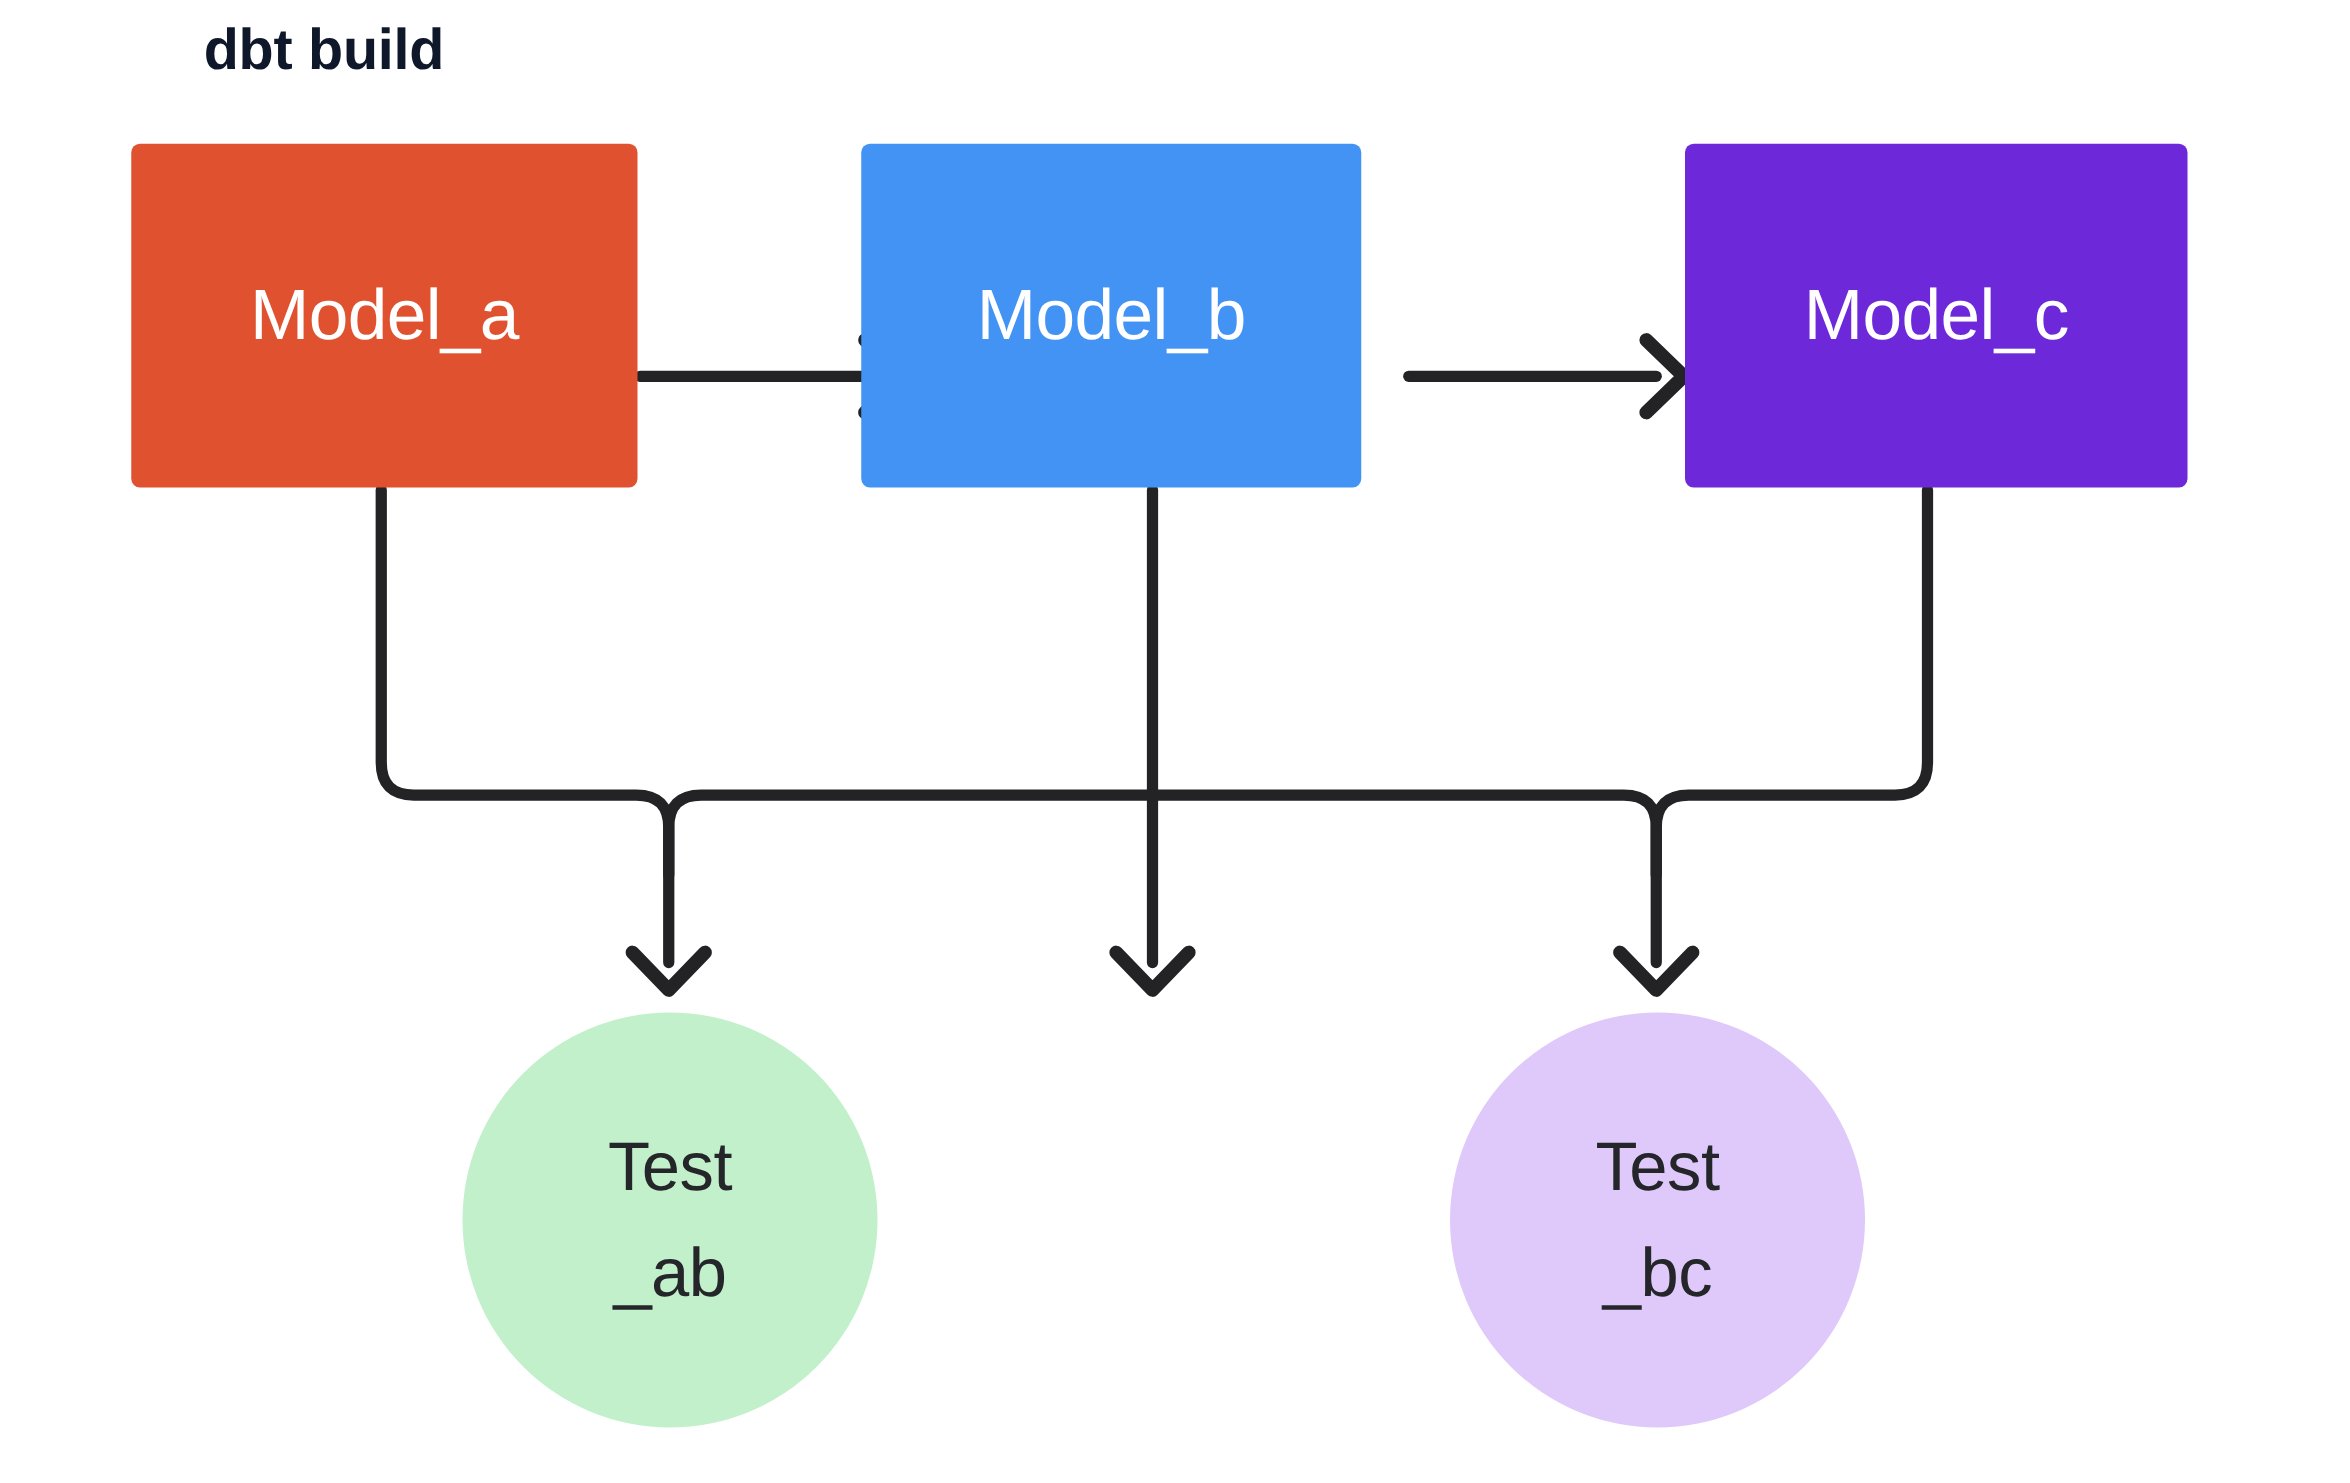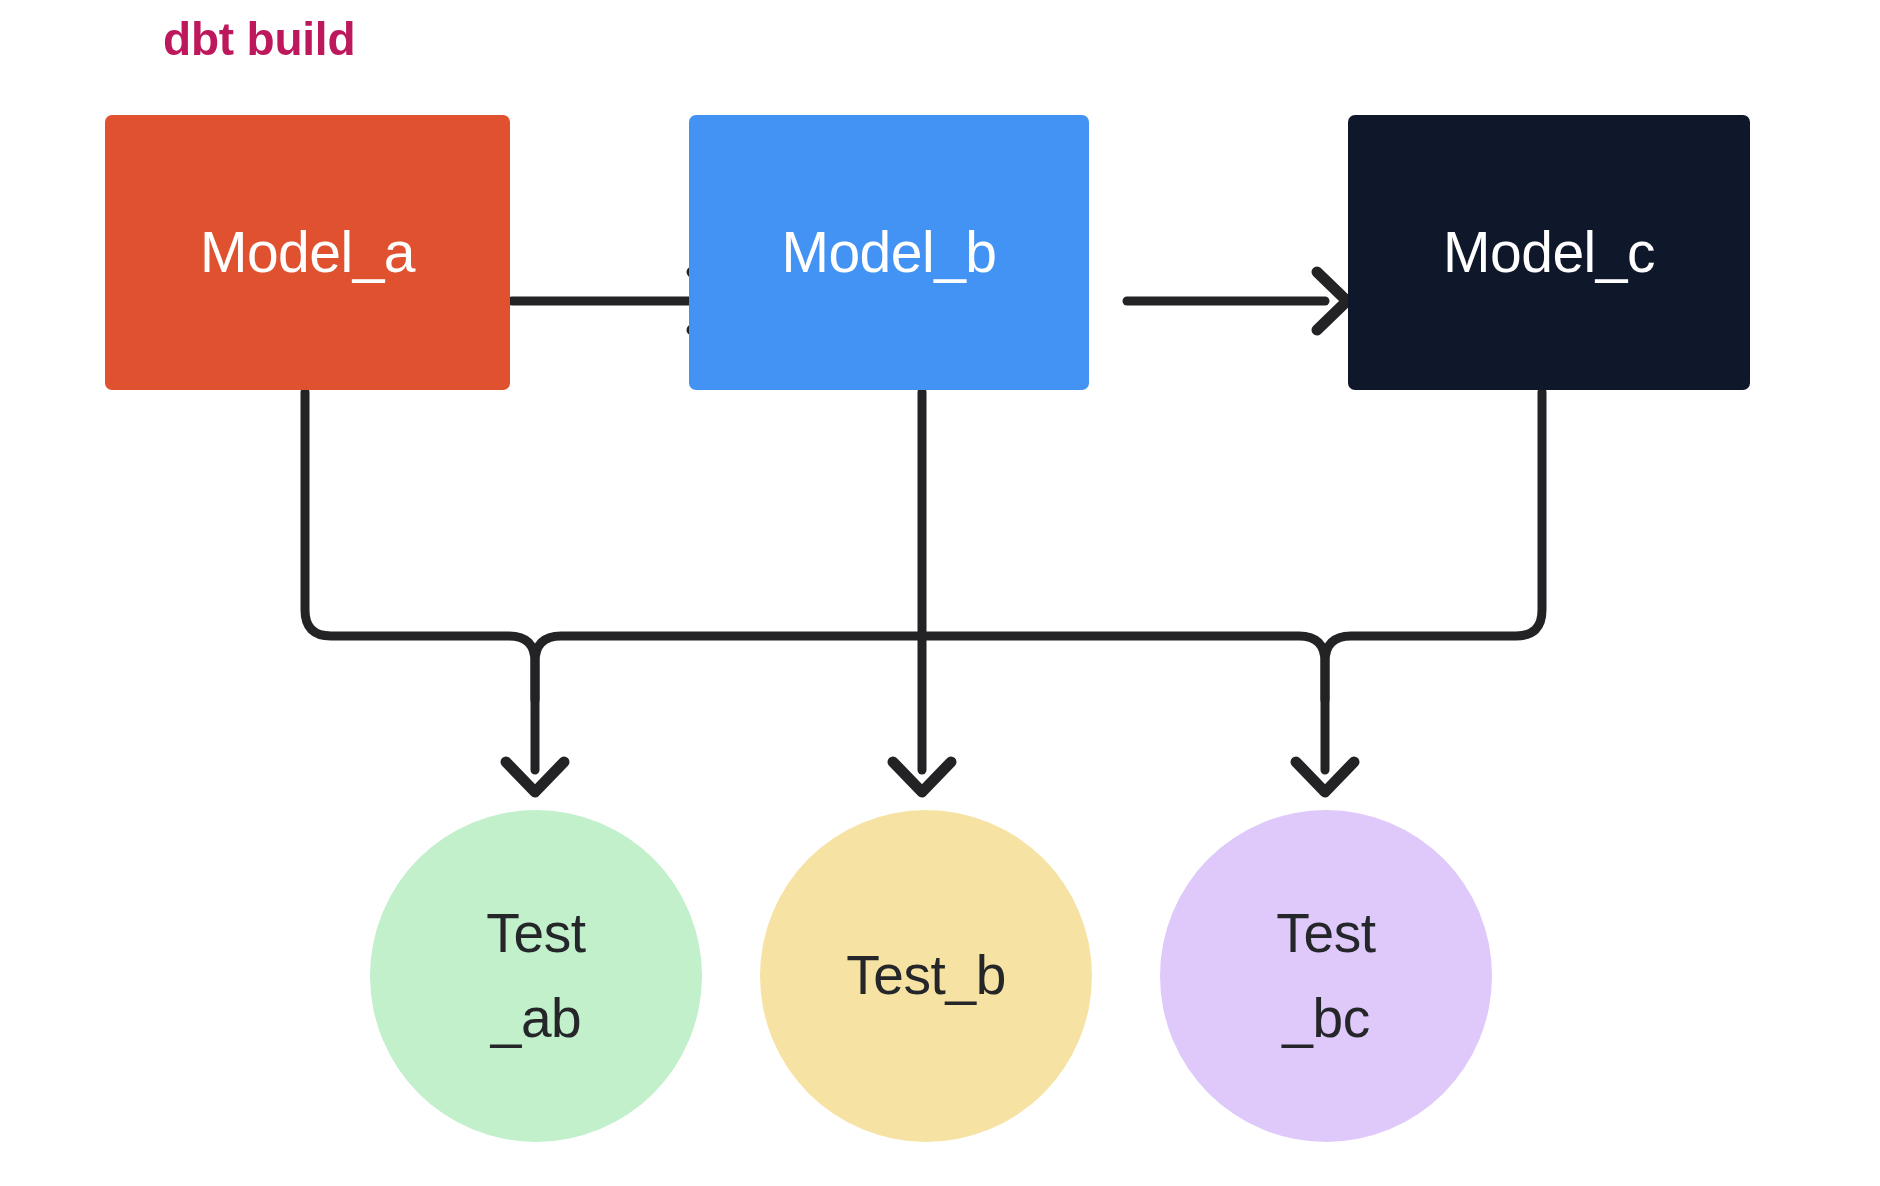--- a/index.html
+++ b/index.html
@@ -19,21 +19,21 @@
     background: #ffffff;
     overflow: hidden;
   }
   
   #diagram-title {
     position: absolute;
     left: 163px;
     top: 12px;
     font-size: 46px;
     font-weight: 700;
-    color: #be185d;
+    color: #0f172a;
     letter-spacing: -0.2px;
     white-space: nowrap;
   }
   
   #edges {
     position: absolute;
     left: 0;
     top: 0;
     width: 1880px;
     height: 1186px;
@@ -148,31 +148,28 @@
   </svg>
 
   <div id="node-model-a" class="model-node" style="background:#e0522f">
     <span class="model-label">Model_a</span>
   </div>
 
   <div id="node-model-b" class="model-node" style="background:#4393f5">
     <span class="model-label">Model_b</span>
   </div>
 
-  <div id="node-model-c" class="model-node" style="background:#0f172a">
+  <div id="node-model-c" class="model-node" style="background:#6d28d9">
     <span class="model-label">Model_c</span>
   </div>
 
   <div id="node-test-ab" class="test-node" style="background:#c1f0cb">
     <span class="test-label">Test
 _ab</span>
   </div>
 
-  <div id="node-test-b" class="test-node" style="background:#f6e3a3">
-    <span class="test-label">Test_b</span>
-  </div>
 
   <div id="node-test-bc" class="test-node" style="background:#dec9fa">
     <span class="test-label">Test
 _bc</span>
   </div>
 
 </div>
 
 </body></html>

